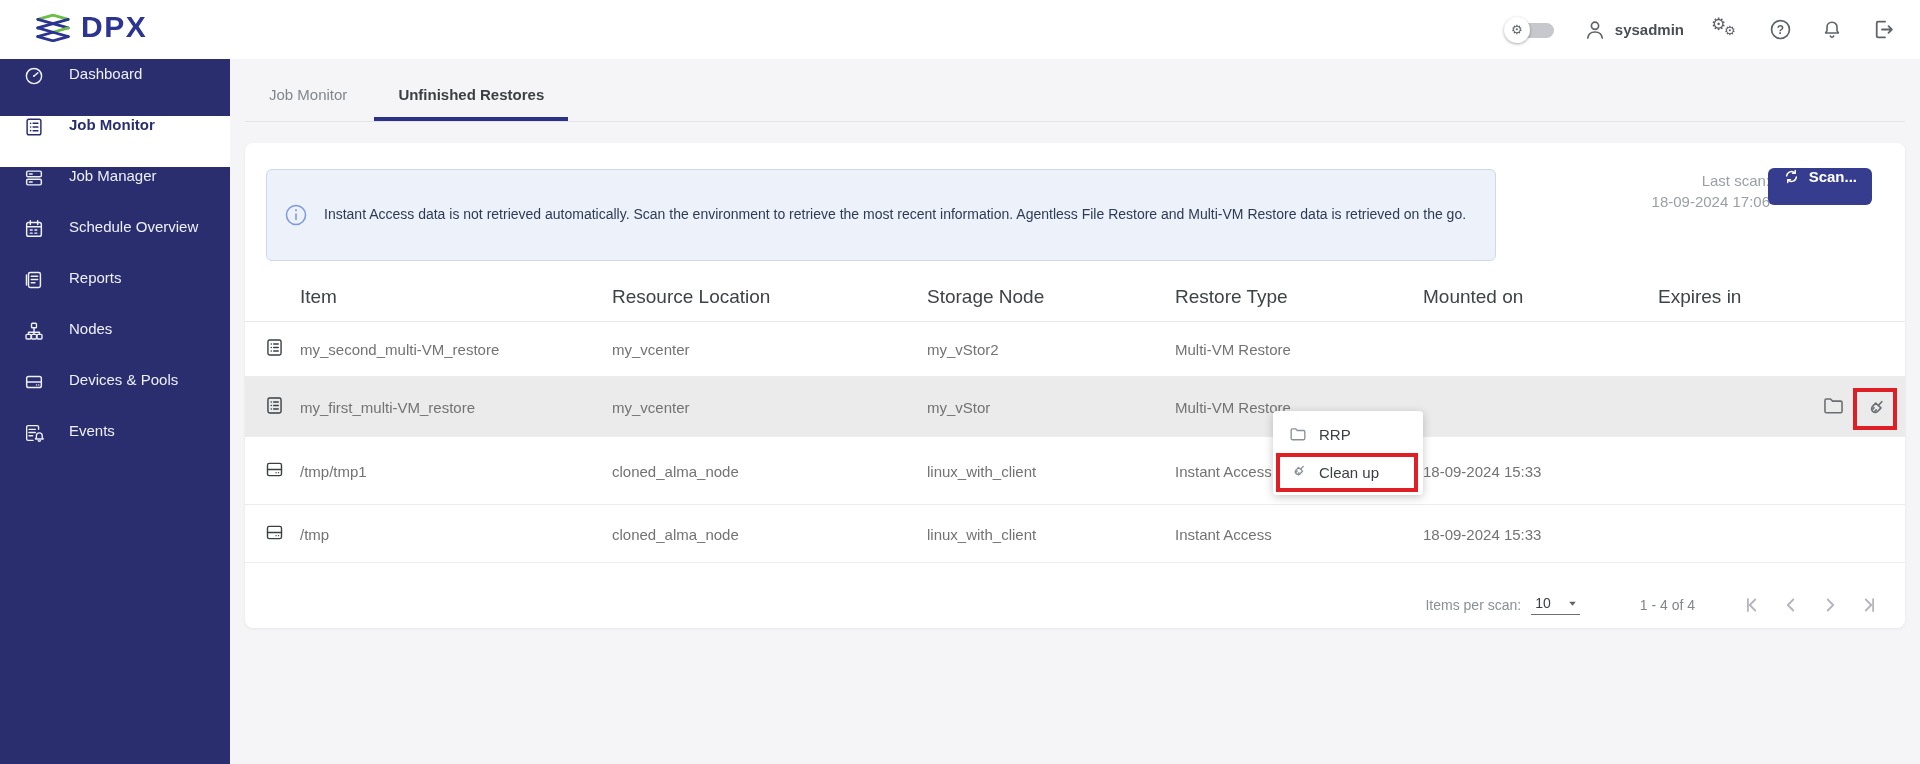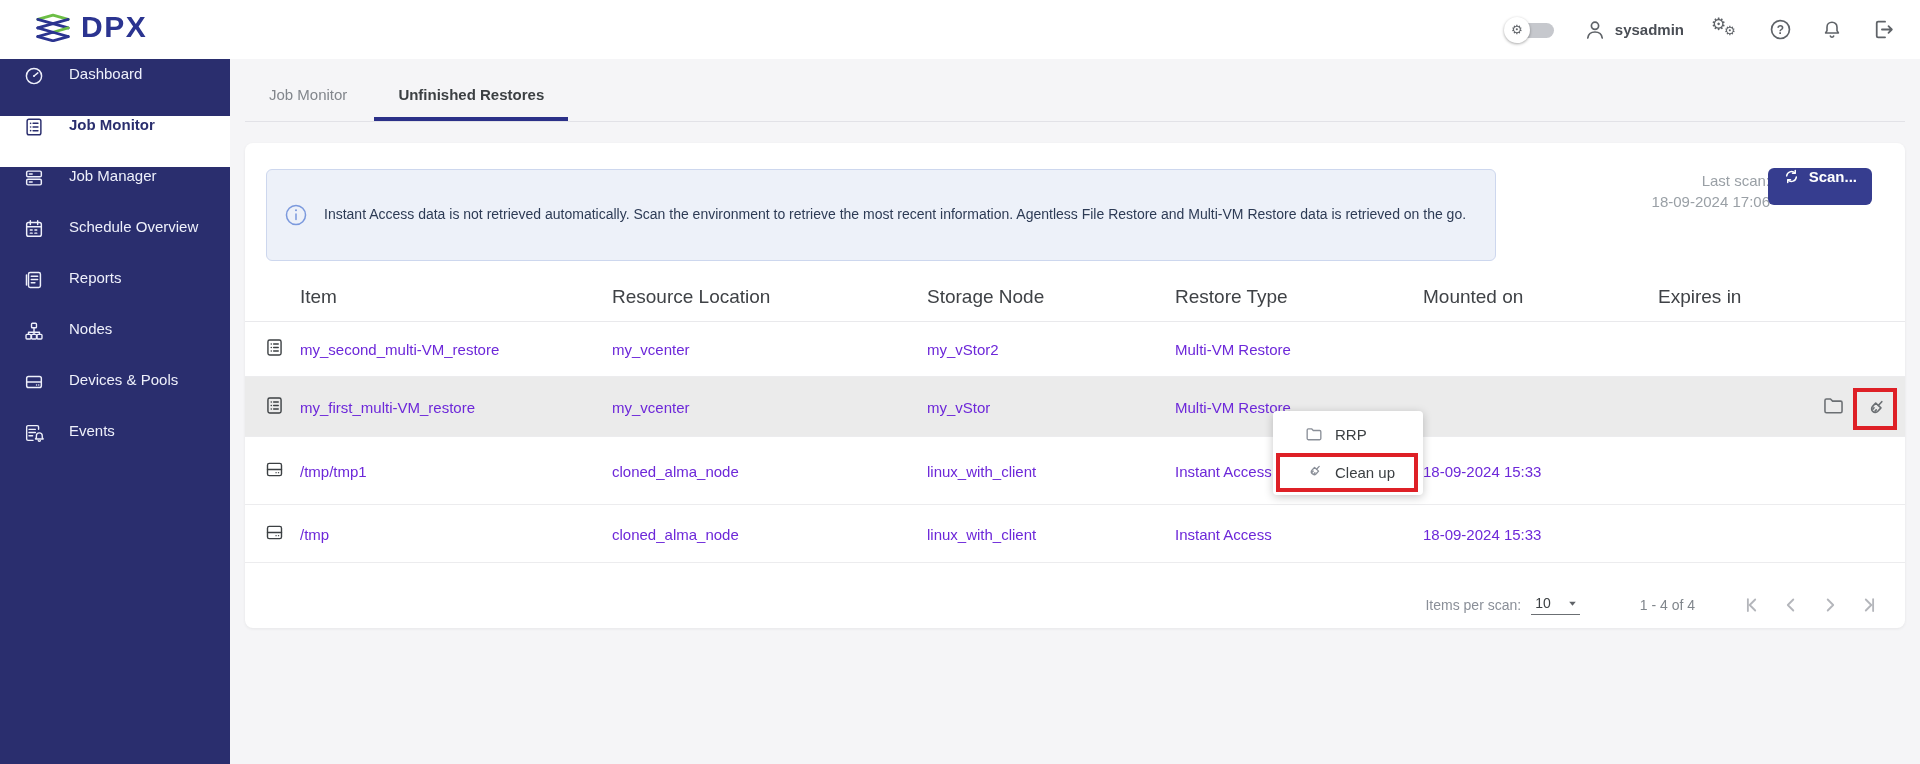--- a/index.html
+++ b/index.html
@@ -52,31 +52,31 @@
               display:flex; align-items:flex-start; gap:9px; cursor:pointer; }
 
   
   .thead { position:absolute; left:0; top:130px; width:100%; height:49px; border-bottom:1px solid #e9e9ec;
            font-size:19px; color:#3f4246; }
   .cell { position:absolute; top:50%; transform:translateY(-50%); white-space:nowrap; }
   .c-icon { left:19px; } .c-item { left:55px; } .c-res { left:367px; } .c-stor { left:682px; }
   .c-type { left:930px; } .c-mnt { left:1178px; } .c-exp { left:1413px; }
 
   .tbody { position:absolute; left:0; top:179px; width:100%; }
-  .trow { position:relative; border-bottom:1px solid #ececee; font-size:15px; color:#6d28d9; }
+  .trow { position:relative; border-bottom:1px solid #ececee; font-size:15px; color:#737373; }
   .trow.h55{height:55px;} .trow.h60{height:60px;} .trow.h57{height:68px;} .trow.h58{height:58px;}
   .trow.highlight { background:#EBEBEB; }
   .row-icon { color:#3c4043; }
   .action-folder { position:absolute; left:1576px; top:50%; transform:translateY(-50%); color:#6b6f73; cursor:pointer; }
   .anno-broom { position:absolute; left:1608px; top:11px; width:44px; height:42px; border:4px solid #DE2026;
                 display:flex; align-items:center; justify-content:center; color:#6b6f73; cursor:pointer; }
 
   
   .ctx-menu { position:absolute; left:1273px; top:411px; width:150px; background:#ffffff; border-radius:4px;
-              box-shadow:0 2px 10px rgba(0,0,0,.22); z-index:30; padding:4px 16px; }
+              box-shadow:0 2px 10px rgba(0,0,0,.22); z-index:30; padding:4px 0; }
   .ctx-item { height:38px; display:flex; align-items:center; gap:11px; padding-left:15px; font-size:15px;
               color:#3c4043; cursor:pointer; }
   .ctx-item svg { color:#8a8f98; }
   .ctx-anno { position:absolute; left:3px; top:42px; width:142px; height:39px; border:4px solid #DE2026; pointer-events:none; }
 
   
   .pagination { position:absolute; right:25px; bottom:12px; display:flex; align-items:center; font-size:14px; color:#8a8f98; }
   .ipp-select { display:flex; align-items:center; gap:16px; margin-left:10px; padding:0 2px 3px 4px;
                 border-bottom:1px solid #6b6f73; color:#3c4043; cursor:pointer; }
   .range { margin-left:60px; color:#80868c; }

